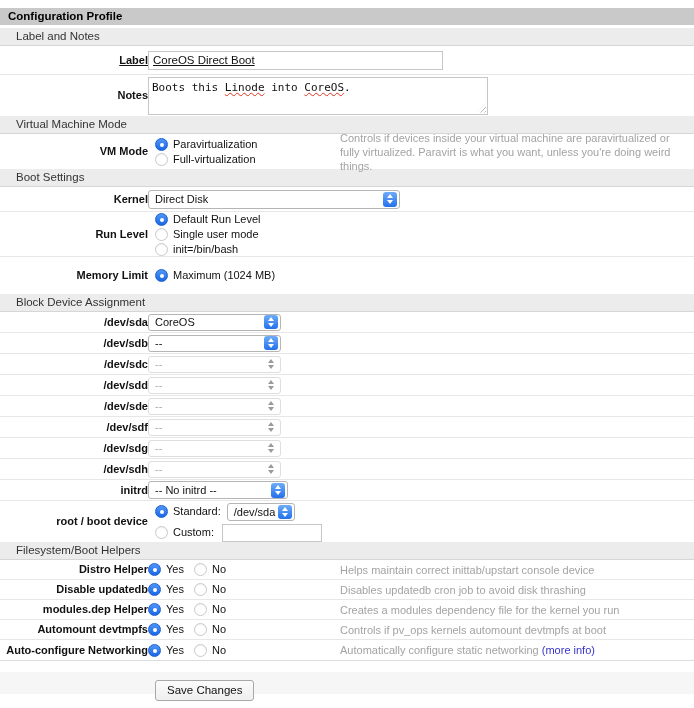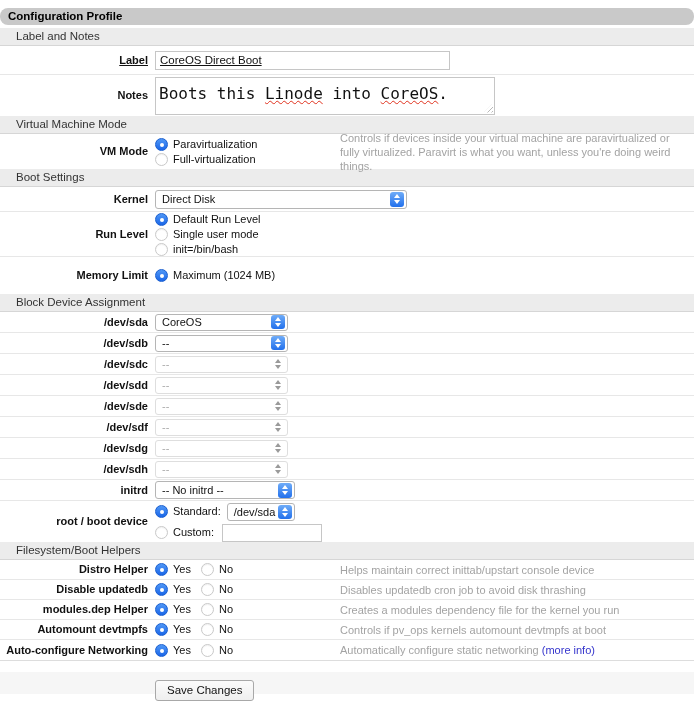--- a/index.html
+++ b/index.html
@@ -6,51 +6,51 @@
   html,body { background:#fff; }
   body {
     width: 694px; height: 708px;
     font-family: "Liberation Sans", sans-serif;
     font-size: 11px; color: #111;
     position: relative; overflow: hidden;
   }
   .topspacer { height: 8px; }
   .main-header {
     background:#c9c9c9; height:17px; line-height:17px;
-    padding-left:8px; font-weight:bold; font-size:11.5px; color:#000;border-radius:8px;
+    padding-left:8px; font-weight:bold; font-size:11.5px; color:#000;
   }
   .gap3 { height:3px; }
   .section-bar {
     background:#ececec; height:18px; line-height:17px;
     padding-left:16px; font-size:11.5px; color:#333;
     border-bottom:1px solid #d6d6d6;
   }
   .row { display:flex; align-items:center; position:relative; background:#fff; }
   .row.sep { border-bottom:1px solid #e7e7e7; }
   .label-cell {
     width:148px; min-width:148px; text-align:right;
     font-weight:bold; color:#111; line-height:13px;
   }
-  .ctl { margin-left:7px; display:flex; align-items:center; }
+  .ctl { display:flex; align-items:center; }
   .ctl-col { margin-left:7px; display:flex; flex-direction:column; justify-content:center; }
   .help {
     position:absolute; left:340px; top:50%; transform:translateY(-50%);
     width:348px; color:#a3a3a3; font-size:11px; line-height:14px; font-weight:normal;
   }
   a.morelink { color:#3333cc; text-decoration:none; }
 
   input[type=text] {
     border:1px solid #c6c6c6; height:19px; font-size:11.5px;
     padding:0 4px; font-family:"Liberation Sans", sans-serif; color:#111;
     border-radius:0; background:#fff; outline:none;
   }
   .notes-box {
     width:340px; height:38px; border:1px solid #c6c6c6; background:#fff;
-    font-family:"DejaVu Sans Mono", monospace; font-size:16px; line-height:12px;
-    padding:10px 3px; position:relative; white-space:pre-wrap; color:#111;
+    font-family:"DejaVu Sans Mono", monospace; font-size:11px; line-height:12px;
+    padding:4px 3px; position:relative; white-space:pre-wrap; color:#111;
   }
   .misspelled { text-decoration:underline; text-decoration-style:wavy; text-decoration-color:#e0321e; text-decoration-thickness:1px; }
   .resize-grip {
     position:absolute; right:1px; bottom:1px; width:9px; height:9px;
     background:repeating-linear-gradient(135deg, transparent 0 2px, #b9b9b9 2px 3px);
     clip-path:polygon(100% 0, 100% 100%, 0 100%);
   }
 
   .radio {
     width:13px; height:13px; border-radius:50%;

